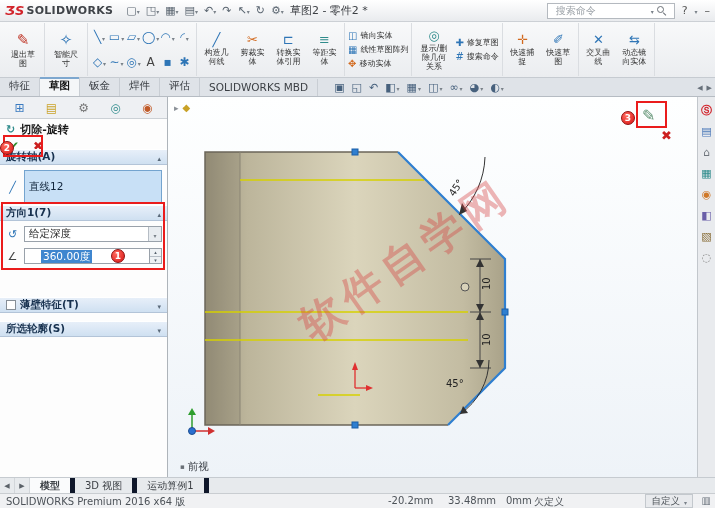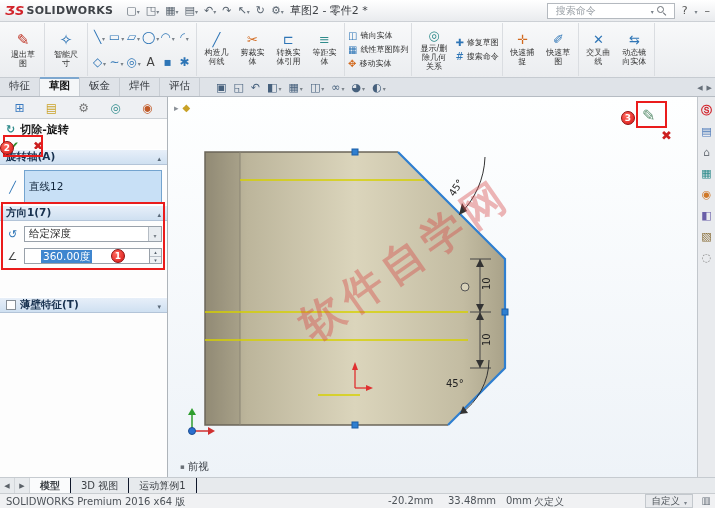--- a/index.html
+++ b/index.html
@@ -87,21 +87,21 @@
 svg text{font-family:"DejaVu Sans","Liberation Sans",sans-serif}
 
 
 .taskpane{position:absolute;left:697px;top:97px;width:18px;height:380px;background:#e9ebee;border-left:1px solid #c2c7cc;display:flex;flex-direction:column;align-items:center;padding-top:8px;gap:9px;z-index:3}
 .tp-ic{font-size:11px;line-height:12px}
 .tp-ic:nth-child(1){color:#d2232a;font-weight:bold}.tp-ic:nth-child(2){color:#4a78b8}.tp-ic:nth-child(3){color:#70767d}.tp-ic:nth-child(4){color:#2e8b8b}.tp-ic:nth-child(5){color:#d07828}.tp-ic:nth-child(6){color:#6a5fa8}.tp-ic:nth-child(7){color:#8a6f3a}.tp-ic:nth-child(8){color:#888}
 
 
 .modeltabs{position:absolute;left:0;top:477px;width:715px;height:16px;background:#e7eaed;border-top:1px solid #c6cbd0;display:flex;align-items:stretch;font-size:10px;color:#3d4146;z-index:6}
 .mt-nav{width:15px;display:flex;align-items:center;justify-content:center;font-size:7px;color:#5a6168;border-right:1px solid #d2d6da}
-.mtab{padding:0 10px;display:flex;align-items:center;border-right:1px solid #0f172a}
+.mtab{padding:0 10px;display:flex;align-items:center;border-right:5px solid #0f172a}
 .mtab.active{background:#fafbfc;font-weight:bold}
 .statusbar{position:absolute;left:0;top:493px;width:715px;height:15px;background:#f0f1f3;border-top:1px solid #c9cdd1;font-size:10px;color:#4c5258;z-index:6}
 .sb-app{position:absolute;left:6px;top:1px}
 .sb-x{position:absolute;left:388px;top:1px}.sb-y{position:absolute;left:448px;top:1px}.sb-z{position:absolute;left:506px;top:1px}.sb-state{position:absolute;left:534px;top:1px}
 .sb-custom{position:absolute;right:22px;top:0;height:14px;display:flex;align-items:center;gap:4px;border:1px solid #c3c8cd;background:#e8eaed;padding:0 5px;font-size:9.5px}
 .sb-grid{position:absolute;right:4px;top:1px;color:#67707a;font-size:10px}
 
 
 .abox{position:absolute;border:2px solid #ea1c1c;z-index:30;pointer-events:none}
 #abox1{left:1px;top:202px;width:164px;height:68px}
@@ -310,20 +310,21 @@
     </div>
   </div>
 </div>
 
 <div class="tabrow">
   <span class="tab">特征</span>
   <span class="tab active">草图</span>
   <span class="tab">钣金</span>
   <span class="tab">焊件</span>
   <span class="tab">评估</span>
+  <span class="tab">SOLIDWORKS MBD</span>
   <span class="hud">
     <span class="hud-btn">
         <span>▣</span>
       </span>
     <span class="hud-btn">
         <span>◱</span>
       </span>
     <span class="hud-btn">
         <span>↶</span>
       </span>
@@ -408,20 +409,24 @@
       <span class="spinner">
           <span class="spin"></span>
           <span class="spin dn"></span>
         </span>
     </span>
   </div>
 
   <div class="sec-h" style="top:200px">
     <span class="chkbox"></span>
     <span>薄壁特征(T)</span>
+    <span class="sp chev-down"></span>
+  </div>
+  <div class="sec-h" style="top:224px">
+    <span>所选轮廓(S)</span>
     <span class="sp chev-down"></span>
   </div>
 </div>
 
 <div class="viewport">
   <svg class="vp-svg" width="529" height="380">
     <defs>
       <linearGradient id="bodyg" x1="0" y1="0" x2="1" y2="0">
         <stop offset="0" stop-color="#9d967f"></stop>
         <stop offset="0.14" stop-color="#bcb59b"></stop>

